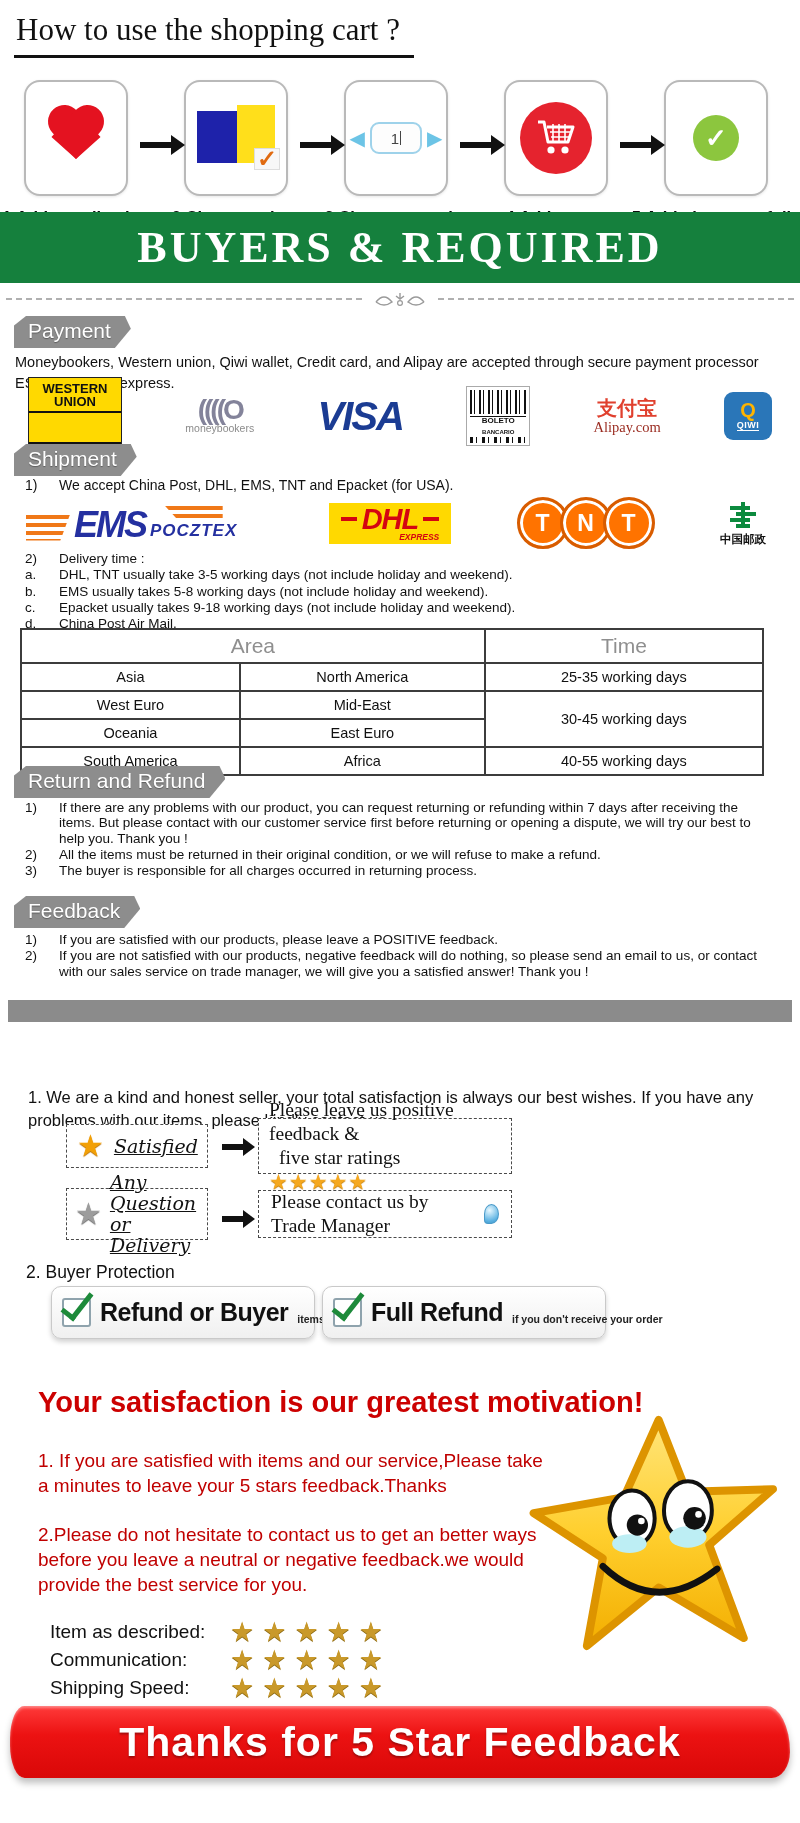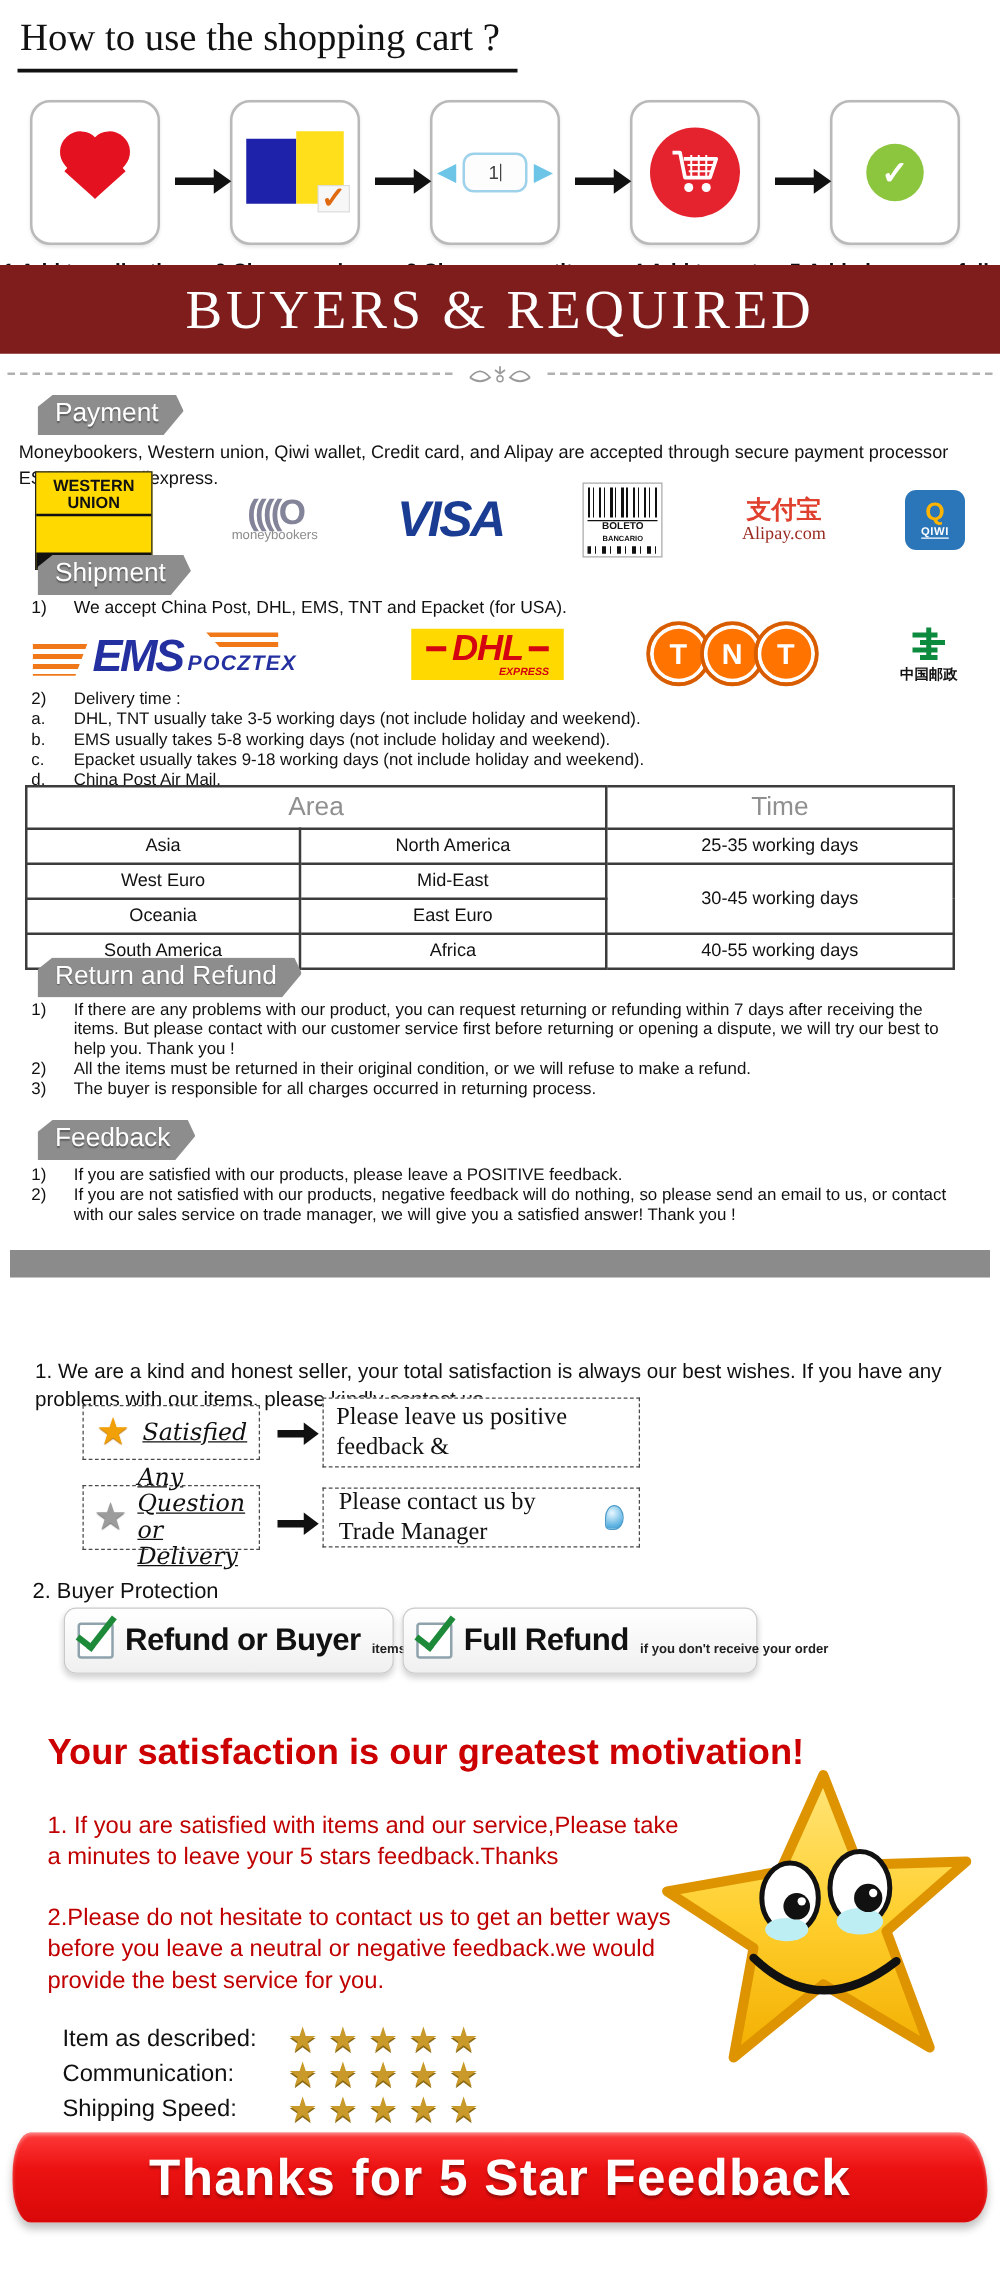--- a/index.html
+++ b/index.html
@@ -32,30 +32,30 @@
   .qty{display:flex;align-items:center;gap:5px;}
   .qty-tri{font-size:20px;color:#6cc4e6;line-height:20px;}
   .qty-input{width:48px;height:28px;border:2px solid #9ed2ea;border-radius:9px;display:flex;
              align-items:center;justify-content:center;font-size:15px;color:#444;background:#fdfdfd;}
   .caret{display:inline-block;width:1px;height:14px;background:#444;margin-left:1px;}
   .redcircle{width:72px;height:72px;border-radius:50%;background:#e5232e;display:flex;align-items:center;justify-content:center;}
   .greencircle{width:46px;height:46px;border-radius:50%;background:#8cc63e;display:flex;align-items:center;justify-content:center;
                color:#fff;font-size:26px;font-weight:900;}
 
   
-  .banner-black{left:0;top:212px;width:800px;height:71px;background:#7f1d1d;color:#fff;
+  .banner-black{left:0;top:212px;width:800px;height:71px;background:#15803d;color:#fff;
         display:flex;align-items:center;justify-content:center;font-family:"Liberation Serif",serif;
-        font-weight:normal;font-size:44px;letter-spacing:3px;}
+        font-weight:bold;font-size:44px;letter-spacing:3px;}
   .ornate{display:flex;align-items:center;gap:10px;}
   .ornate .dash{flex:1;border-top:2px dashed #b0b0b0;height:0;}
 
   
   .tag{background:#8d8d8d;color:#fff;font-size:21px;padding:3px 20px 5px 14px;display:inline-block;
        text-shadow:0 1px 1px rgba(0,0,0,.35);
-       clip-path:polygon(12px 0,calc(100% - 6px) 0,100% 40%,calc(100% - 16px) 100%,0 100%,0 30%);margin-left:16px;}
+       clip-path:polygon(12px 0,calc(100% - 6px) 0,100% 40%,calc(100% - 16px) 100%,0 100%,0 30%);}
 
   .ptext{font-size:14.5px;line-height:21px;color:#111;}
   .li{display:flex;line-height:15.3px;font-size:13.5px;color:#111;margin-bottom:1px;}
   .li .num{flex:0 0 34px;padding-left:10px;}
   .li .txt{flex:1;}
 
   
   .logorow{display:flex;justify-content:space-between;align-items:center;box-sizing:border-box;}
   .wu{background:#ffd900;border:1px solid #222;width:92px;text-align:center;}
   .wu-top{font-weight:900;font-size:13px;line-height:13px;padding:4px 2px 3px;color:#111;border-bottom:2px solid #111;letter-spacing:0;}
@@ -376,20 +376,24 @@
 
   <div class="abs intro" style="top:1086px;left:28px;width:758px;">1. We are a kind and honest seller, your total satisfaction is always our best wishes. If you have any problems with our items, please kindly contact us.</div>
 
   <div class="abs dashedbox" style="top:1124px;left:66px;width:142px;height:44px;padding:0 10px;gap:10px;">
     <span class="satstar">★</span>
     <span class="script">Satisfied</span>
   </div>
   <div class="abs sarrow" style="top:1144px;left:222px;"></div>
   <div class="abs dashedbox" style="top:1118px;left:258px;width:254px;height:56px;padding:2px 10px;flex-direction:column;align-items:flex-start;justify-content:center;">
     <span class="serif19">Please leave us positive feedback &amp;</span>
+    <span>
+      <span class="serif19" style="margin-left:10px;">five star ratings</span>
+      <span class="ostars">★★★★★</span>
+    </span>
   </div>
 
   <div class="abs dashedbox" style="top:1188px;left:66px;width:142px;height:52px;padding:0 8px;gap:8px;">
     <span class="satstar gray">★</span>
     <span>
       <div class="script">Any Question</div>
       <div class="script">or Delivery</div>
     </span>
   </div>
   <div class="abs sarrow" style="top:1210px;left:222px;"></div>

